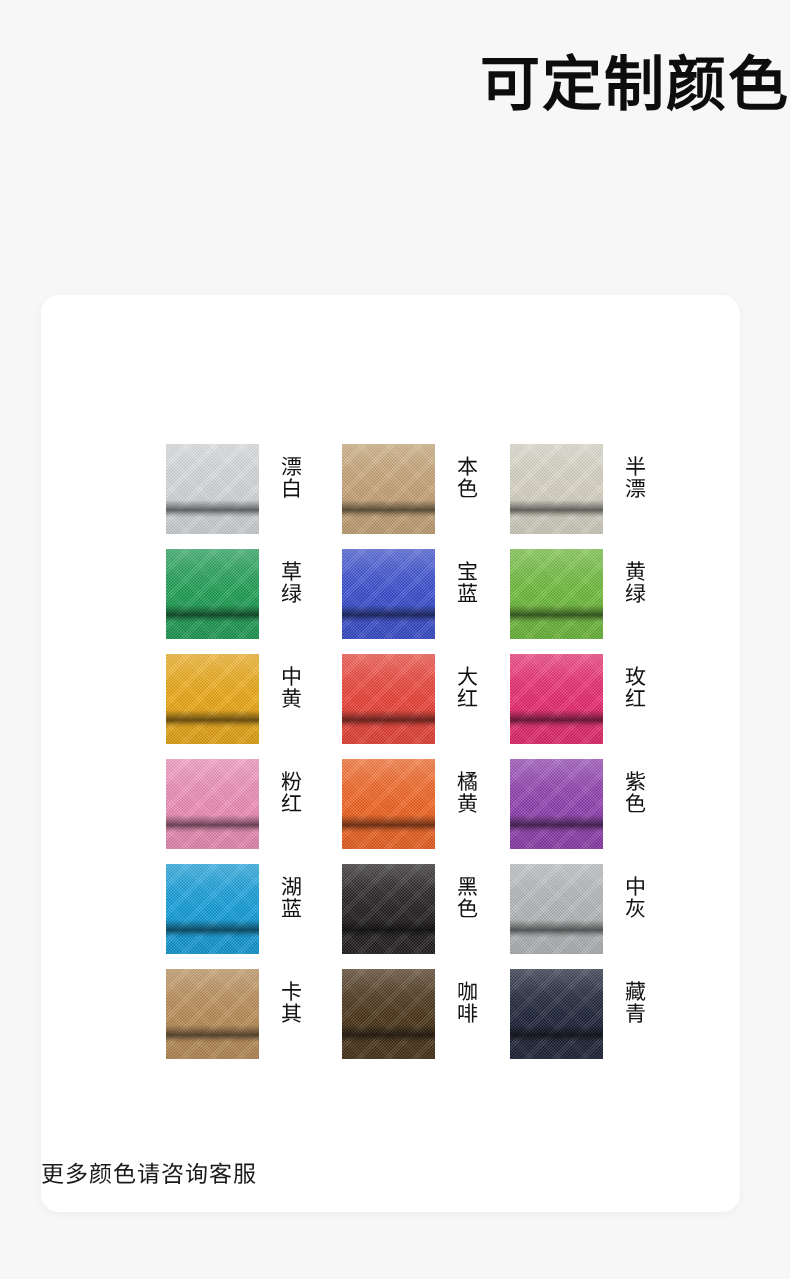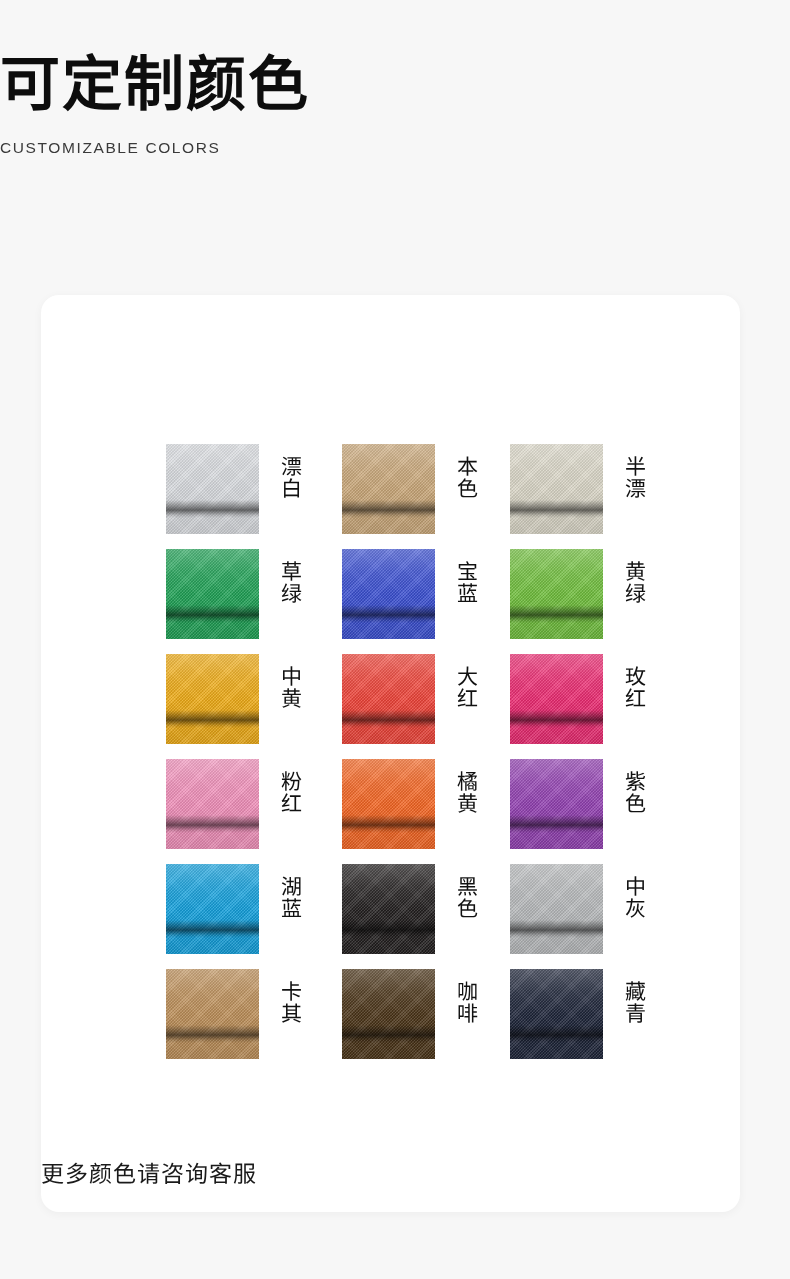--- a/index.html
+++ b/index.html
@@ -16,21 +16,21 @@
     position: relative;
     -webkit-font-smoothing: antialiased;
   }
 
   
   .header {
     position: absolute;
     left: 0;
     top: 0;
     width: 790px;
-    text-align: left;
+    text-align: right;
   }
   .page-title {
     margin: 0;
     padding-top: 52px;
     font-size: 60px;
     line-height: 1.08;
     font-weight: 700;
     color: #0d0d0d;
     letter-spacing: 2px;
     font-family: "DejaVu Sans", "Liberation Sans", sans-serif;
@@ -154,21 +154,20 @@
     letter-spacing: 1px;
     color: #1a1a1a;
     font-family: "DejaVu Sans", "Liberation Sans", sans-serif;
   }
 </style>
 </head>
 <body>
 
 <div class="header">
   <h1 class="page-title">可定制颜色</h1>
-  <div class="page-subtitle">CUSTOMIZABLE COLORS</div>
 </div>
 
 <div class="color-card">
 
   <div class="swatch-grid">
 
   <div class="swatch-cell">
         <div class="swatch" style="background: rgb(215, 218, 222);">
           <span class="sheen"></span>
         </div>

